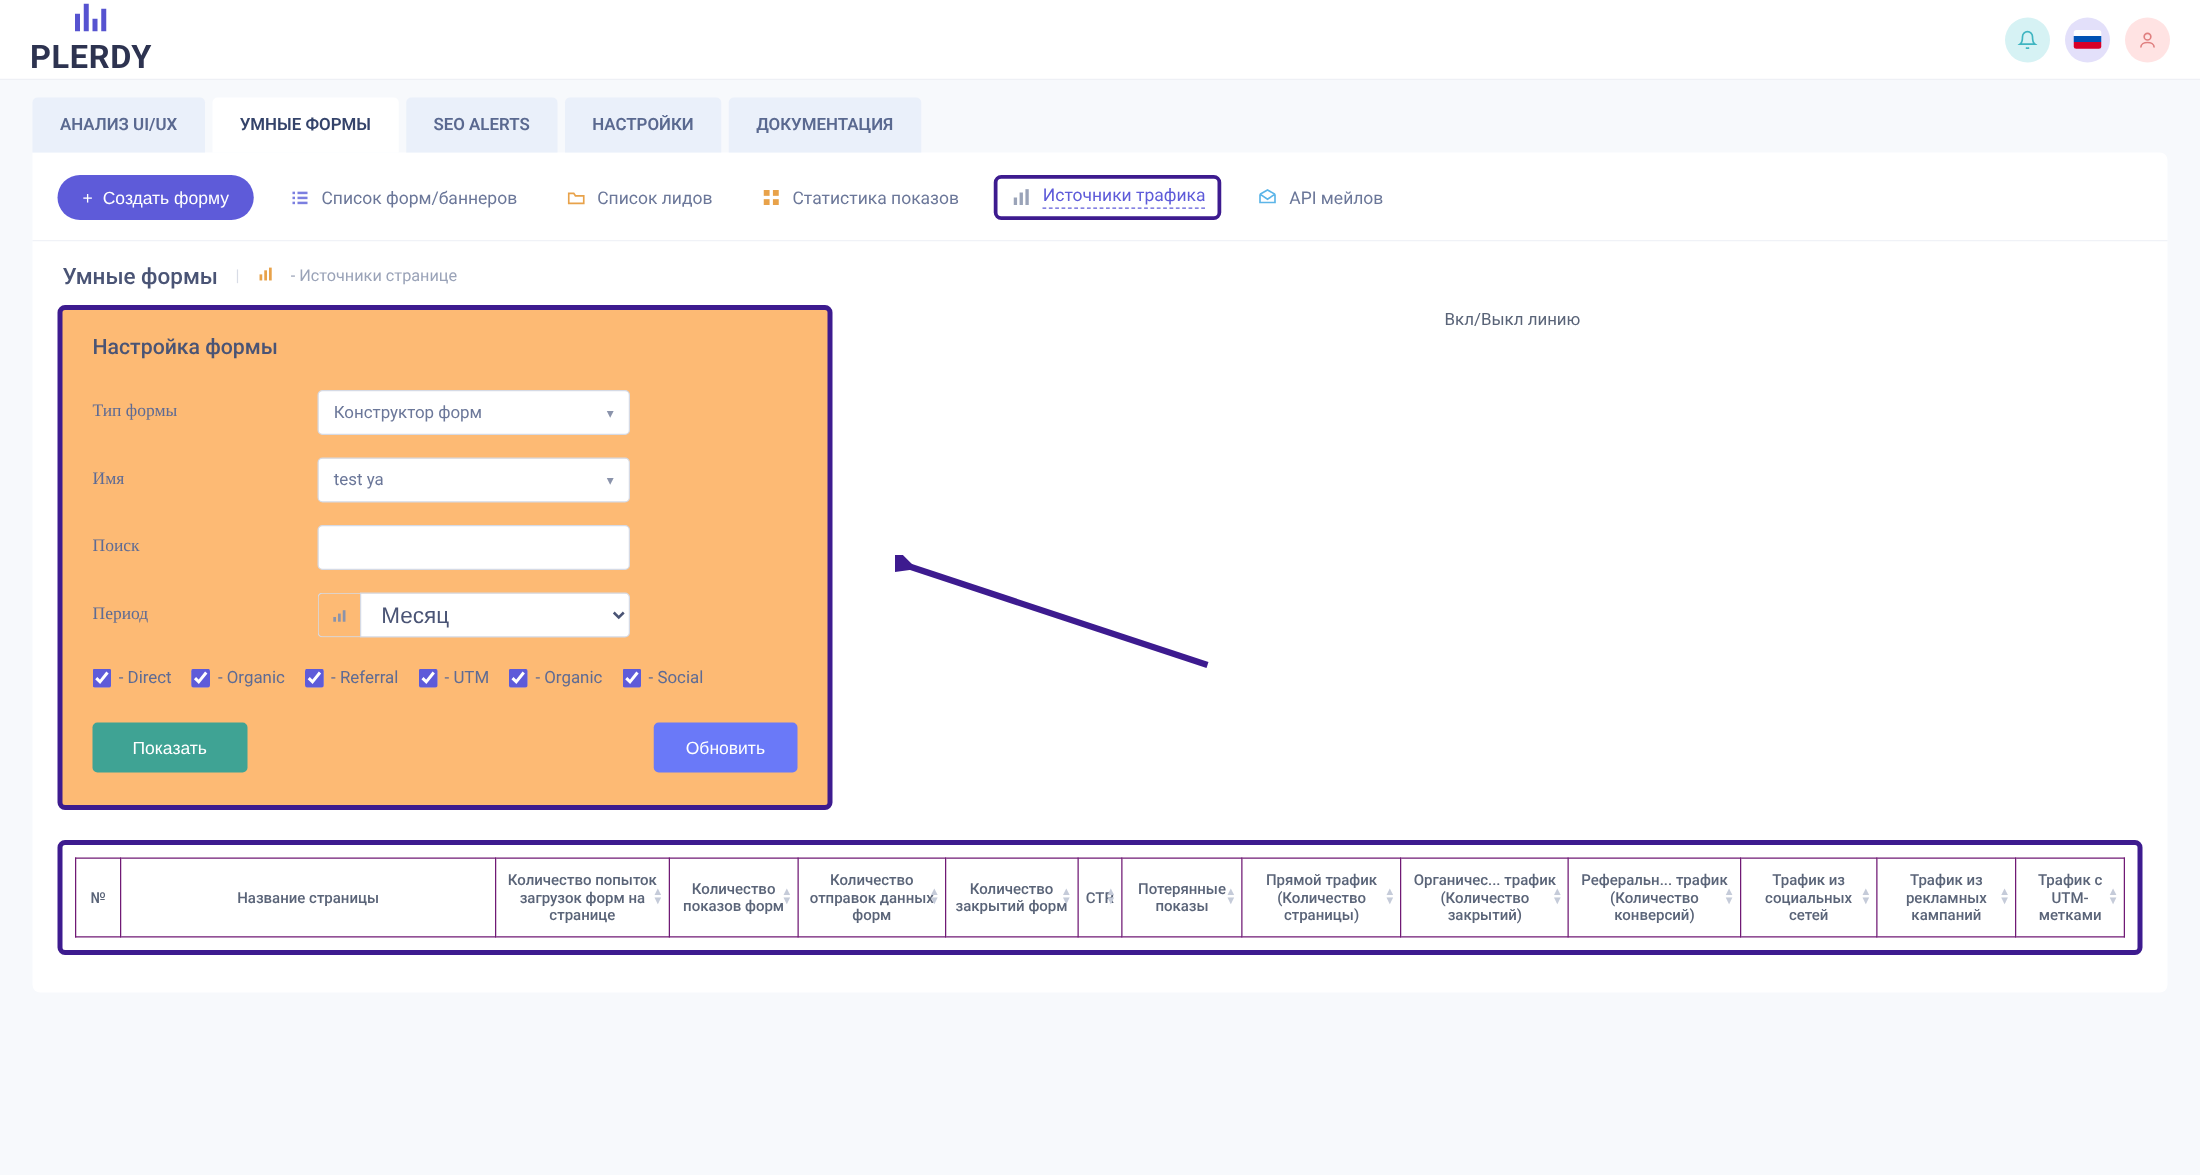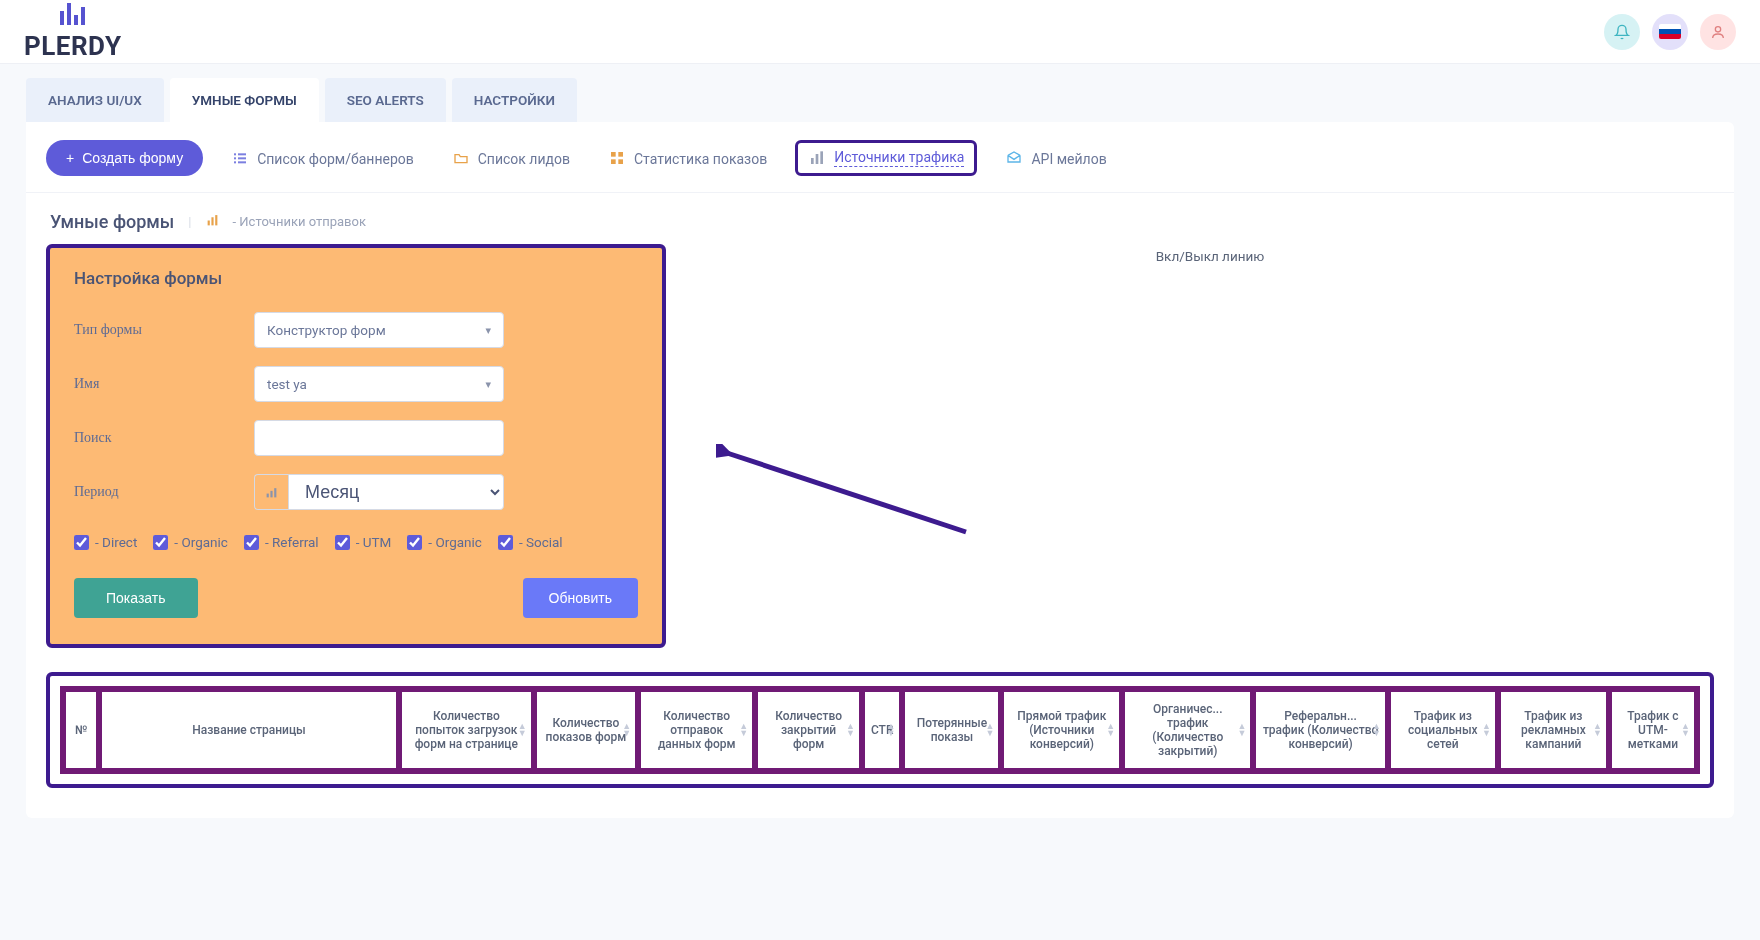--- a/index.html
+++ b/index.html
@@ -47,21 +47,21 @@
 .check { display: flex; align-items: center; gap: 6px; color: #5e6b94; font-size: 13.5px; }
 .check input { width: 15px; height: 15px; accent-color: #5e5bd9; }
 .btn-row { display: flex; justify-content: space-between; }
 .btn-teal { background: #3fa394; color: #fff; border: none; border-radius: 4px; padding: 12px 32px; font-size: 14px; cursor: pointer; }
 .btn-blue { background: #6a79f8; color: #fff; border: none; border-radius: 4px; padding: 12px 26px; font-size: 14px; cursor: pointer; }
 .right-side { flex: 1; padding-top: 4px; position: relative; }
 .legend-title { text-align: center; color: #5a6478; font-size: 13.5px; }
 .arrow-svg { position: absolute; top: 200px; left: 10px; }
 .table-wrap { margin: 24px 20px 0 20px; border: 4px solid #3d1b8f; border-radius: 6px; padding: 10px; background: #fff; }
 .tbl { width: 100%; border-collapse: collapse; }
-.tbl th { border: 6px solid #701a75; padding: 10px 6px; font-size: 12px; color: #5a6478; font-weight: 500; text-align: center; vertical-align: middle; position: relative; }
+.tbl th { border: 1px solid #701a75; padding: 10px 6px; font-size: 12px; color: #5a6478; font-weight: 500; text-align: center; vertical-align: middle; position: relative; }
 .tbl th.wide { width: 300px; }
 .tbl th.narrow { width: 36px; }
 .sort-ind { position: absolute; right: 4px; top: 50%; transform: translateY(-50%); color: #c5cbd9; font-size: 9px; line-height: 7px; }
 .caret { font-size: 11px; color: #8a93ab; }
 .flag-ru { width: 22px; height: 15px; display: inline-block; background: linear-gradient(to bottom, #fff 0 33%, #0052b4 33% 66%, #d80027 66% 100%); border-radius: 2px; }
 </style>
 </head>
 <body>
 
 <div class="topbar">
@@ -91,20 +91,21 @@
     </div>
   </div>
 </div>
 
 <div class="main-wrap">
   <div class="tabs">
     <div class="tab">АНАЛИЗ UI/UX</div>
     <div class="tab active">УМНЫЕ ФОРМЫ</div>
     <div class="tab">SEO ALERTS</div>
     <div class="tab">НАСТРОЙКИ</div>
+    <div class="tab">ДОКУМЕНТАЦИЯ</div>
   </div>
 
   <div class="content">
     <div class="subnav">
       <button class="create-btn">
         <span>+</span>
         <span>Создать форму</span>
       </button>
       <div class="subnav-item">
         <span class="sn-icon">
@@ -159,21 +160,21 @@
     </div>
 
     <div class="breadcrumb-row">
       <span class="breadcrumb-title">Умные формы</span>
       <span class="bc-sep">|</span>
       <span class="bc-icon"><svg width="13" height="13" viewBox="0 0 24 24" fill="#e8a24a">
             <rect x="3" y="12" width="4" height="9"></rect>
             <rect x="10" y="6" width="4" height="15"></rect>
             <rect x="17" y="2" width="4" height="19"></rect>
           </svg></span>
-      <span>- Источники отправок</span>
+      <span>- Источники странице</span>
     </div>
 
     <div class="config-area">
       <div class="config-panel">
         <div class="panel-title">Настройка формы</div>
 
         <div class="form-row">
           <div class="form-label">Тип формы</div>
           <div class="form-control">
             <div class="select-box">
@@ -267,21 +268,21 @@
         <thead>
           <tr>
             <th class="narrow"><span>№</span></th>
             <th class="wide"><span>Название страницы</span></th>
             <th><span>Количество попыток загрузок форм на странице</span><span class="sort-ind">▲<br>▼</span></th>
             <th><span>Количество показов форм</span><span class="sort-ind">▲<br>▼</span></th>
             <th><span>Количество отправок данных форм</span><span class="sort-ind">▲<br>▼</span></th>
             <th><span>Количество закрытий форм</span><span class="sort-ind">▲<br>▼</span></th>
             <th><span>CTR</span><span class="sort-ind">▲<br>▼</span></th>
             <th><span>Потерянные показы</span><span class="sort-ind">▲<br>▼</span></th>
-            <th><span>Прямой трафик (Источники конверсий)</span><span class="sort-ind">▲<br>▼</span></th>
+            <th><span>Прямой трафик (Количество страницы)</span><span class="sort-ind">▲<br>▼</span></th>
             <th><span>Органичес... трафик (Количество закрытий)</span><span class="sort-ind">▲<br>▼</span></th>
             <th><span>Реферальн... трафик (Количество конверсий)</span><span class="sort-ind">▲<br>▼</span></th>
             <th><span>Трафик из социальных сетей</span><span class="sort-ind">▲<br>▼</span></th>
             <th><span>Трафик из рекламных кампаний</span><span class="sort-ind">▲<br>▼</span></th>
             <th><span>Трафик с UTM-метками</span><span class="sort-ind">▲<br>▼</span></th>
           </tr>
         </thead>
       </table>
     </div>
   </div>

